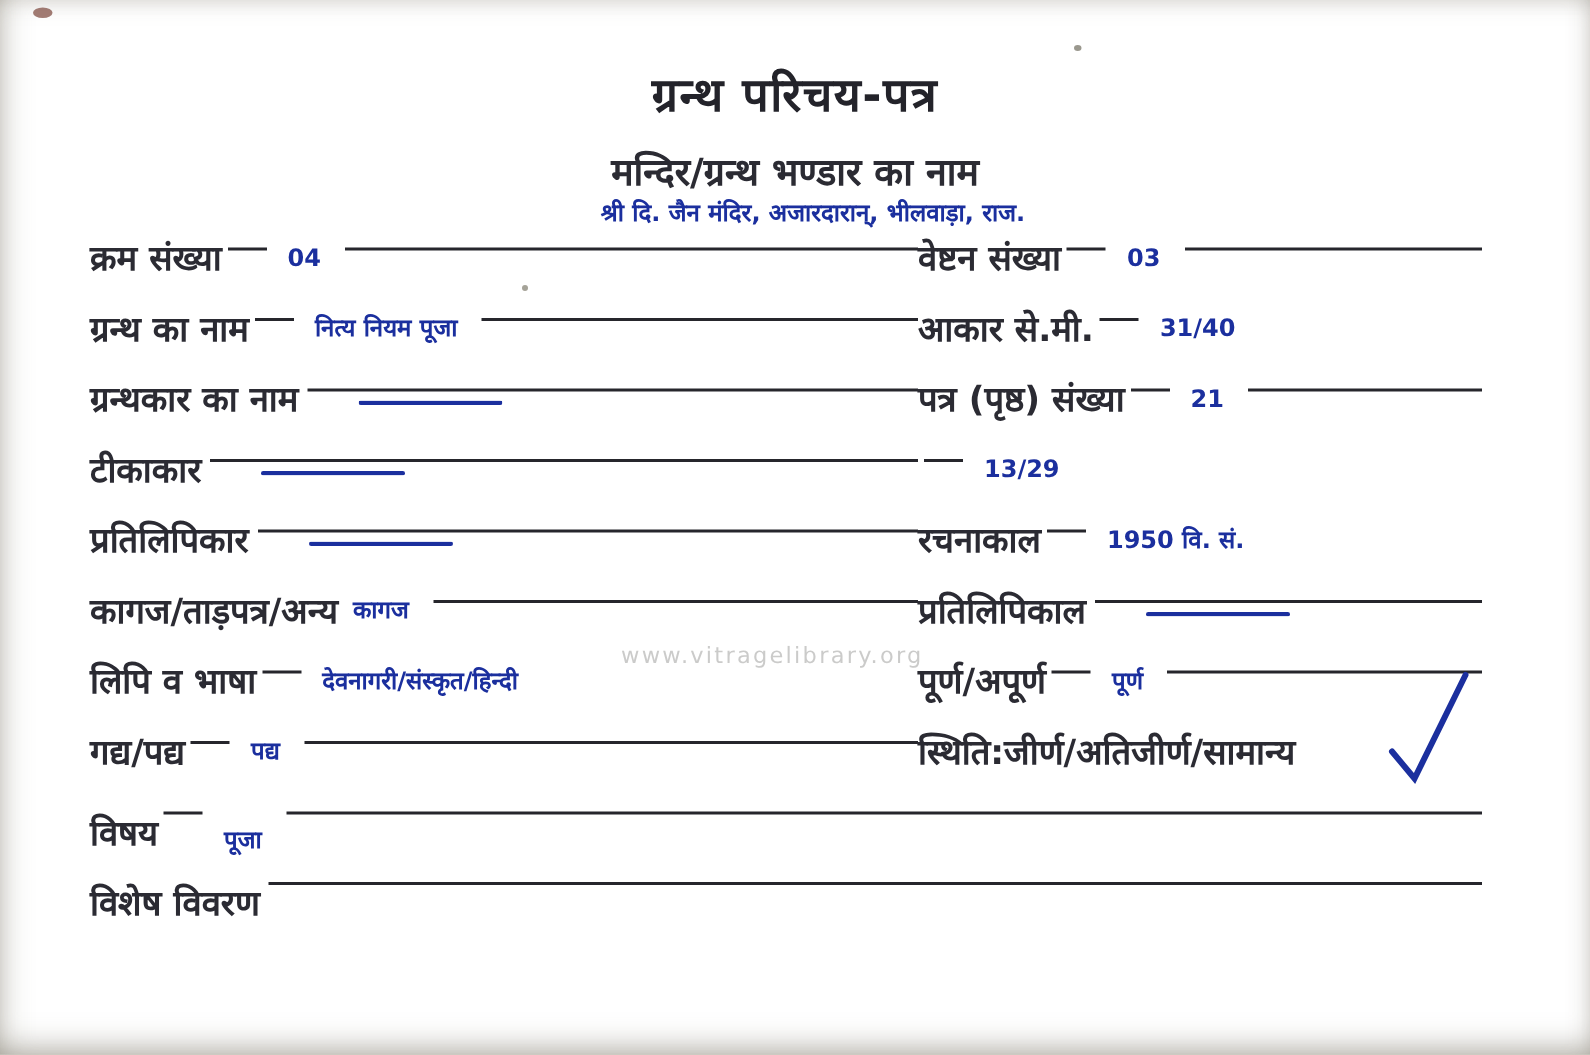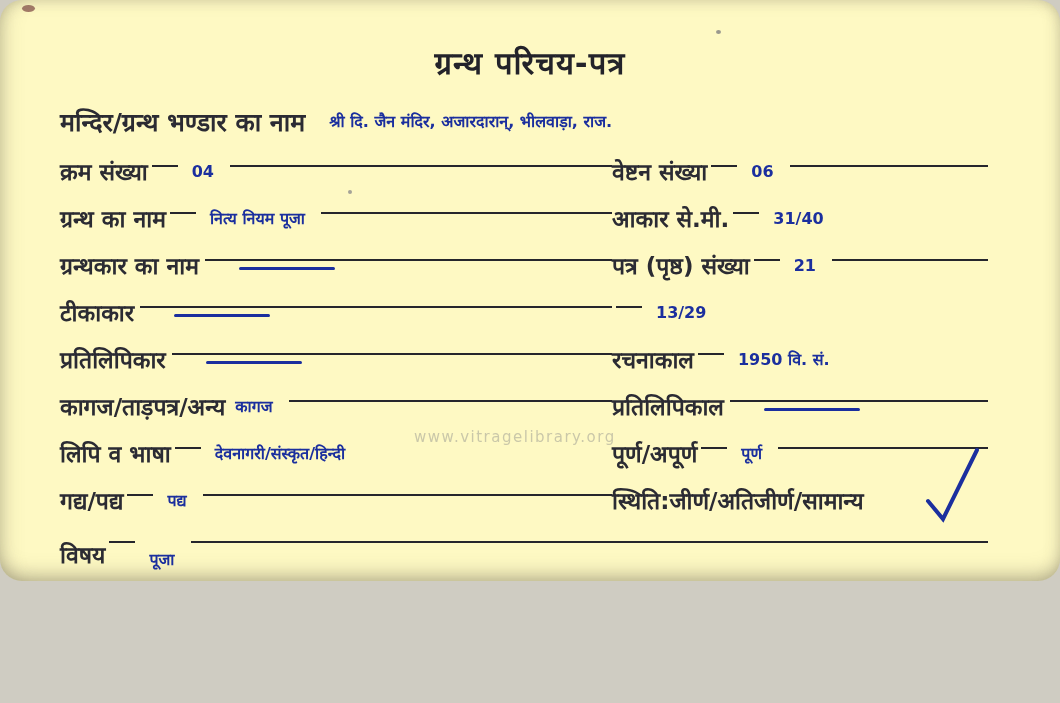--- a/index.html
+++ b/index.html
@@ -1,37 +1,36 @@
 <!DOCTYPE html>
 <html><head>
 <meta charset="utf-8">
 <style>
   html,body{margin:0;padding:0;background:#cfccc2;}
   .scan{
     position:relative;
-    width:1060px;height:581px;
-    background:#fef9c3;
+    width:1060px;height:703px;
+    background:#ffffff;
     font-family:"DejaVu Sans","Liberation Sans",sans-serif;
     overflow:hidden;
     box-shadow:
       inset 0 -14px 20px -10px rgba(110,104,88,.5),
       inset 14px 0 22px -14px rgba(110,104,88,.38),
       inset -12px 0 18px -14px rgba(110,104,88,.3),
       inset 0 12px 16px -12px rgba(110,104,88,.28);
-    border-radius: 22px;
   }
   .title{
     position:absolute;top:36px;left:0;width:100%;height:52px;
     display:flex;align-items:center;justify-content:center;
     font-size:31px;font-weight:700;color:#23232a;
     letter-spacing:1px;
   }
   .header-row{
     position:absolute;top:96px;left:60px;width:940px;height:50px;
-    display:flex;align-items:center;
+    display:flex;align-items:center;flex-direction:column;
   }
   .lbl{color:#2b2b33;font-weight:700;font-size:23px;white-space:nowrap;}
   .lbl.big{font-size:25px;}
   .ink{color:#1b2f9e;font-weight:700;font-size:16px;white-space:nowrap;}
   .header-val{margin-left:24px;}
   .row{
     position:absolute;left:60px;width:928px;height:46px;
     display:flex;align-items:flex-end;
   }
   .half{display:flex;align-items:center;height:100%;}
@@ -74,21 +73,21 @@
   <div class="row" style="top:148px">
     <div class="half l">
       <span class="lbl">क्रम संख्या</span>
       <span class="conn"></span>
       <span class="ink val">04</span>
       <span class="fill-line"></span>
     </div>
     <div class="half r">
       <span class="lbl">वेष्टन संख्या</span>
       <span class="conn"></span>
-      <span class="ink val">06</span>
+      <span class="ink val">03</span>
       <span class="fill-line"></span>
     </div>
   </div>
 
   <div class="row" style="top:195px">
     <div class="half l">
       <span class="lbl">ग्रन्थ का नाम</span>
       <span class="conn"></span>
       <span class="ink val">नित्य नियम पूजा</span>
       <span class="fill-line"></span>

